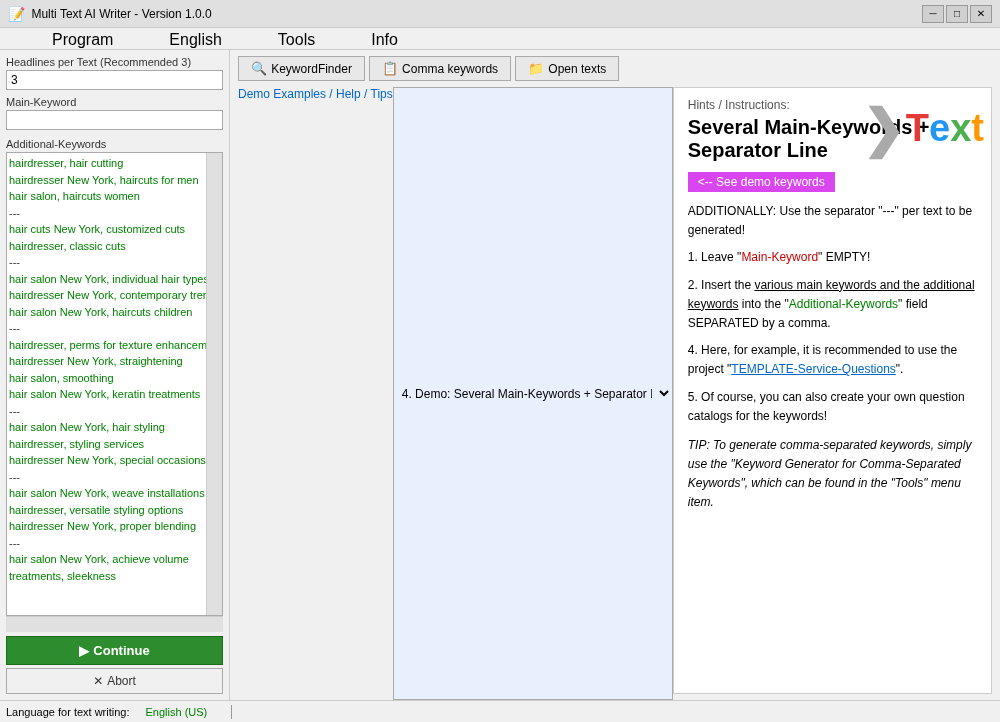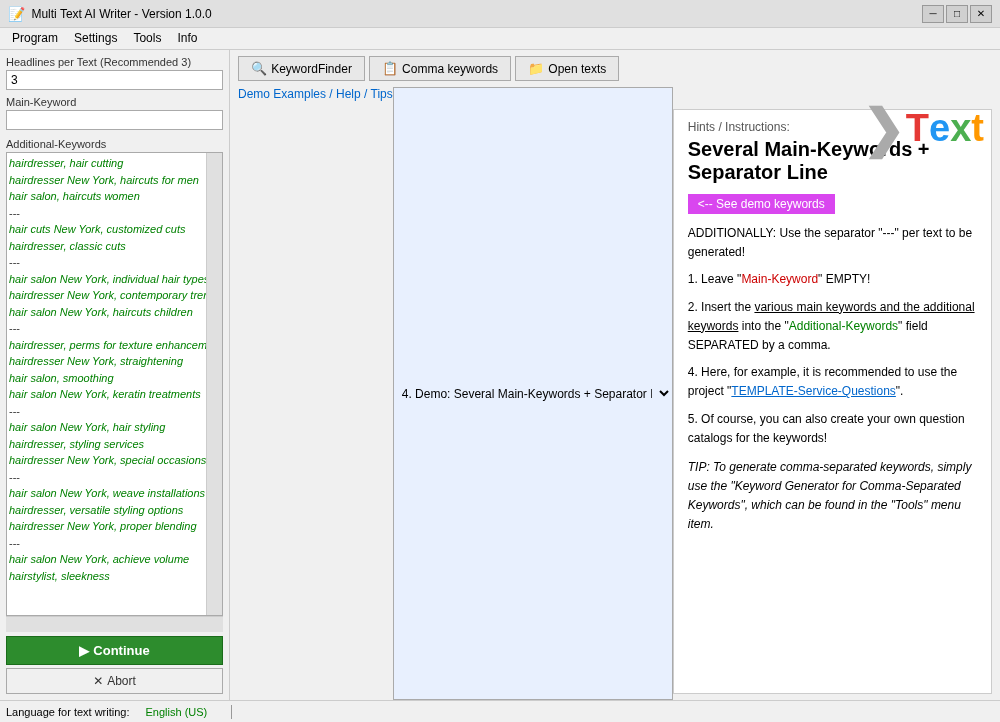--- a/index.html
+++ b/index.html
@@ -58,21 +58,22 @@
     .menu-bar {
       background: #f0f0f0;
       display: flex;
       padding: 2px 4px;
       border-bottom: 1px solid #ccc;
       height: 22px;
     }
     .menu-item {
       padding: 1px 8px;
       cursor: pointer;
-      font-size: 12px;
+      font-size: 16px;
+      margin-left: 40px;
     }
 
     .content {
       display: flex;
       flex: 1;
       overflow: hidden;
     }
 
     
     .left-panel {
@@ -112,21 +113,21 @@
     }
     .keywords-scroll {
       flex: 1;
       overflow-y: auto;
       overflow-x: auto;
       padding: 2px;
       font-size: 11px;
       line-height: 1.5;
     }
     .keyword-line { white-space: nowrap; }
-    .keyword-green { color: green; font-style: italic; }
+    .keyword-green { color: green; }
     .keyword-separator { color: #333; }
     .scrollbar-v {
       width: 16px;
       background: #e0e0e0;
       border-left: 1px solid #ccc;
     }
     .scrollbar-h-container {
       height: 16px;
       display: flex;
       border-top: 1px solid #ccc;
@@ -247,21 +248,21 @@
       width: 280px;
       cursor: pointer;
     }
 
     .hints-box {
       border: 1px solid #ccc;
       background: white;
       flex: 1;
       overflow-y: auto;
       padding: 10px 14px;
-      margin-top: 22px;
+      margin-top: 0;
       margin-bottom: 6px;
     }
     .hints-title {
       font-size: 12px;
       color: #555;
       margin-bottom: 4px;
     }
     .hints-heading {
       font-size: 20px;
       font-weight: bold;
@@ -307,21 +308,21 @@
     </div>
     <div class="title-bar-controls">
       <button class="title-bar-btn">─</button>
       <button class="title-bar-btn">□</button>
       <button class="title-bar-btn close">✕</button>
     </div>
   </div>
 
   <div class="menu-bar">
     <span class="menu-item">Program</span>
-    <span class="menu-item">Settings</span>
+    <span class="menu-item">English</span>
     <span class="menu-item">Tools</span>
     <span class="menu-item">Info</span>
   </div>
 
   <div class="content">
 
     <div class="left-panel">
       <div class="label">Headlines per Text (Recommended 3)</div>
       <input class="input-field" type="text" value="3" style="">
 
@@ -349,21 +350,21 @@
             <div class="keyword-line keyword-separator">---</div>
             <div class="keyword-line keyword-green">hair salon New York, hair styling</div>
             <div class="keyword-line keyword-green">hairdresser, styling services</div>
             <div class="keyword-line keyword-green">hairdresser New York, special occasions</div>
             <div class="keyword-line keyword-separator">---</div>
             <div class="keyword-line keyword-green">hair salon New York, weave installations</div>
             <div class="keyword-line keyword-green">hairdresser, versatile styling options</div>
             <div class="keyword-line keyword-green">hairdresser New York, proper blending</div>
             <div class="keyword-line keyword-separator">---</div>
             <div class="keyword-line keyword-green">hair salon New York, achieve volume</div>
-            <div class="keyword-line keyword-green">hairstylist, sleekness</div>
+            <div class="keyword-line keyword-green">treatments, sleekness</div>
           </div>
         <div class="scrollbar-v"></div>
       </div>
       <div class="scrollbar-h-container">
         <div class="scrollbar-h"></div>
         <div class="scrollbar-corner"></div>
       </div>
 
       <button class="btn-continue">
         <span>▶</span>

